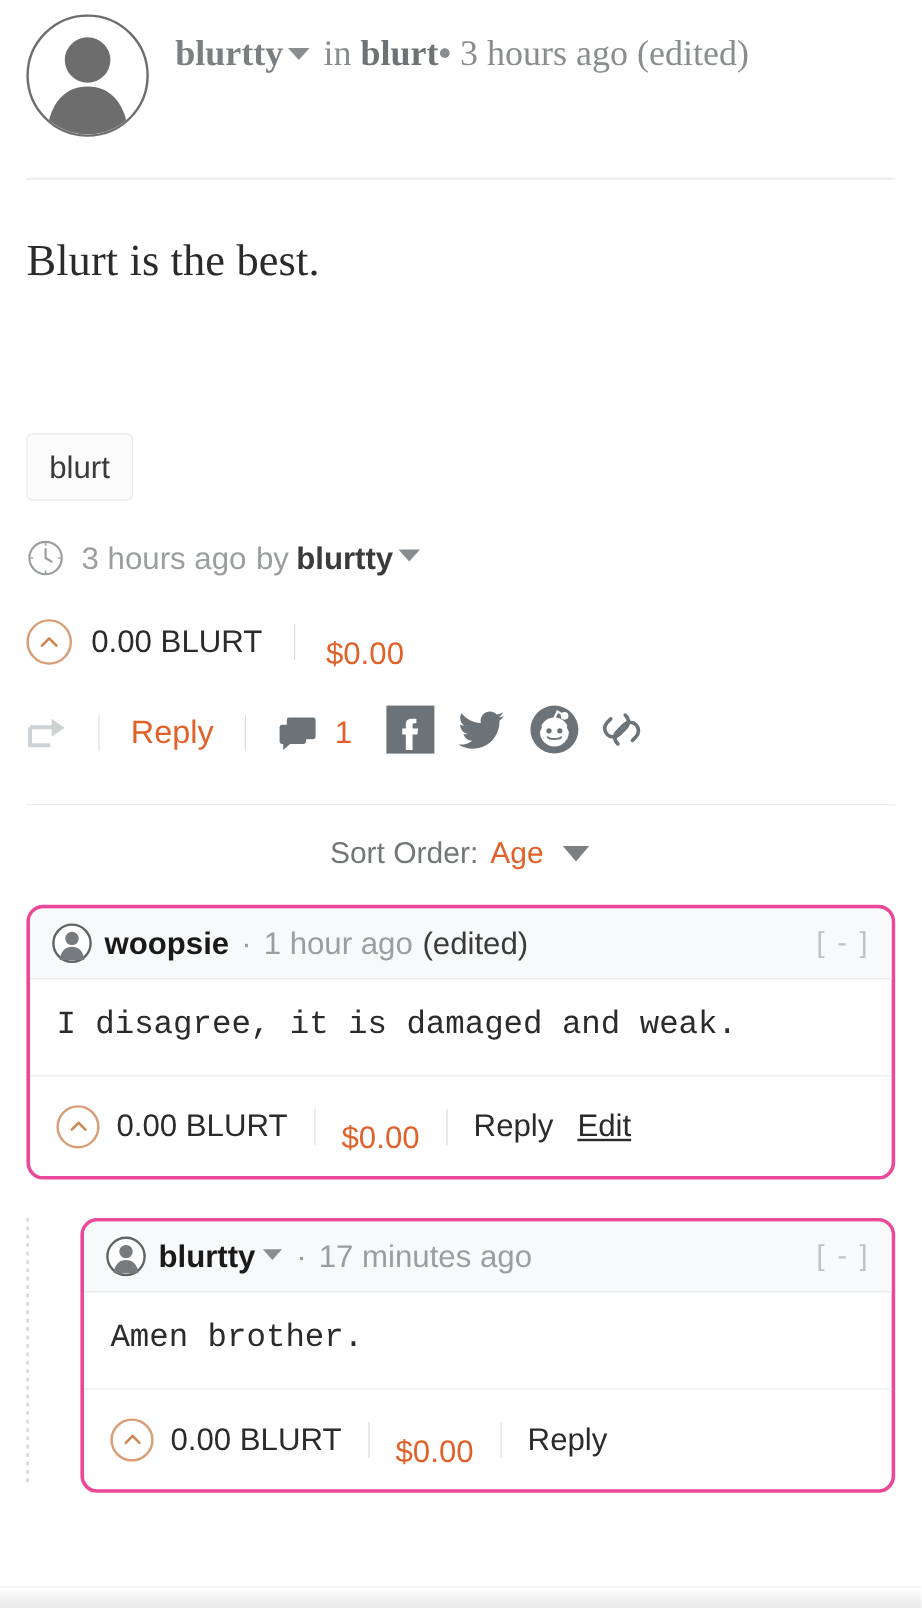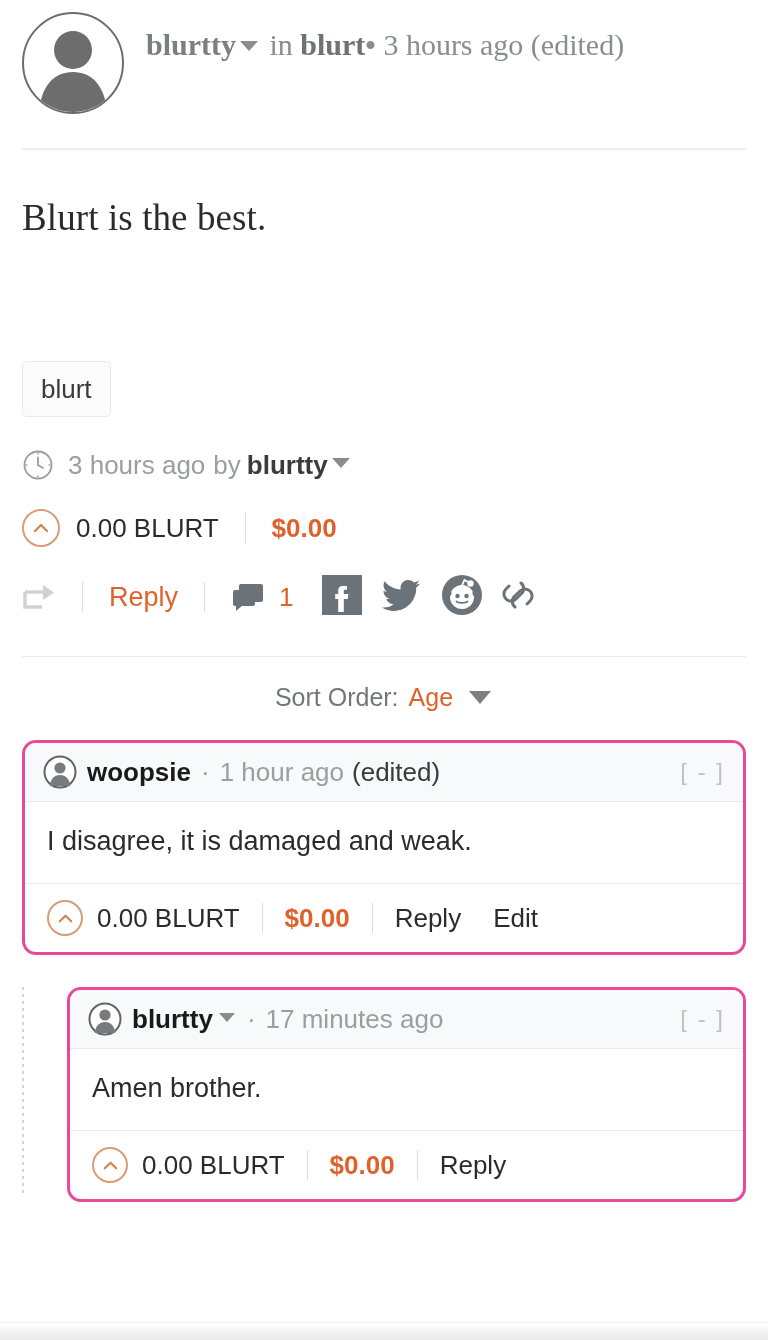--- a/index.html
+++ b/index.html
@@ -114,21 +114,21 @@
     border: 2px solid #d99c74;
     border-radius: 50%;
     display: flex; align-items: center; justify-content: center;
     margin-right: 16px;
   }
   .vsep {
     width: 1px; height: 30px;
     background: #dcdcdc;
     margin: 0 26px;
   }
-  .payout { color: #e0622a; font-weight: 700; }
+  .payout { color: #e0622a; font-weight: 400; margin-top: 20px; }
 
   
   .action-bar {
     display: flex;
     align-items: center;
     padding: 26px 22px 0 22px;
   }
   .reblog-icon { display: flex; align-items: center; }
   .reply-link {
     color: #e0622a;
@@ -210,32 +210,33 @@
     border-right: 8px solid transparent;
     border-top: 9px solid #8a8d8f;
     vertical-align: middle;
     margin: 0 2px 4px 6px;
   }
   .comment-body {
     padding: 24px 22px 26px 22px;
     font-size: 27px;
     color: #2b2b2b;
     border-bottom: 1px solid #e9eaec;
+    font-family: Liberation Mono, monospace;
   }
   .comment-foot {
     display: flex;
     align-items: center;
     padding: 16px 22px;
     font-size: 26px;
     color: #2b2b2b;
   }
   .comment-foot .upvote-circle { width: 36px; height: 36px; margin-right: 14px; }
   .comment-foot .vsep { margin: 0 22px; }
   .foot-link { color: #2b2b2b; cursor: pointer; }
-  .foot-link + .foot-link { margin-left: 32px; }
+  .foot-link + .foot-link { margin-left: 20px; text-decoration: underline; }
 
   
   .bottom-bar {
     position: absolute;
     left: 0; right: 0; bottom: 0;
     height: 18px;
     background: linear-gradient(to bottom, #ffffff 0%, #f1f1f1 60%, #eaeaea 100%);
     border-top: 1px solid #f0f0f0;
   }
 </style>

